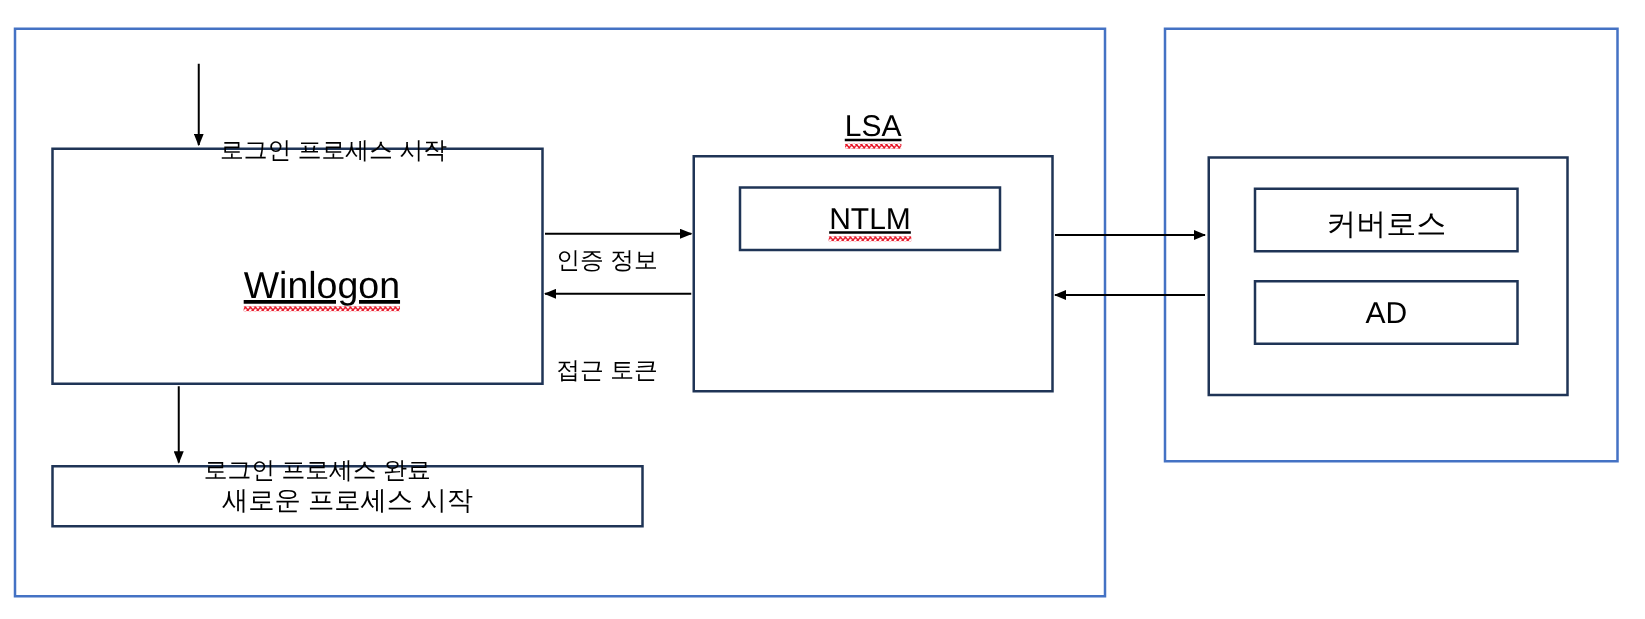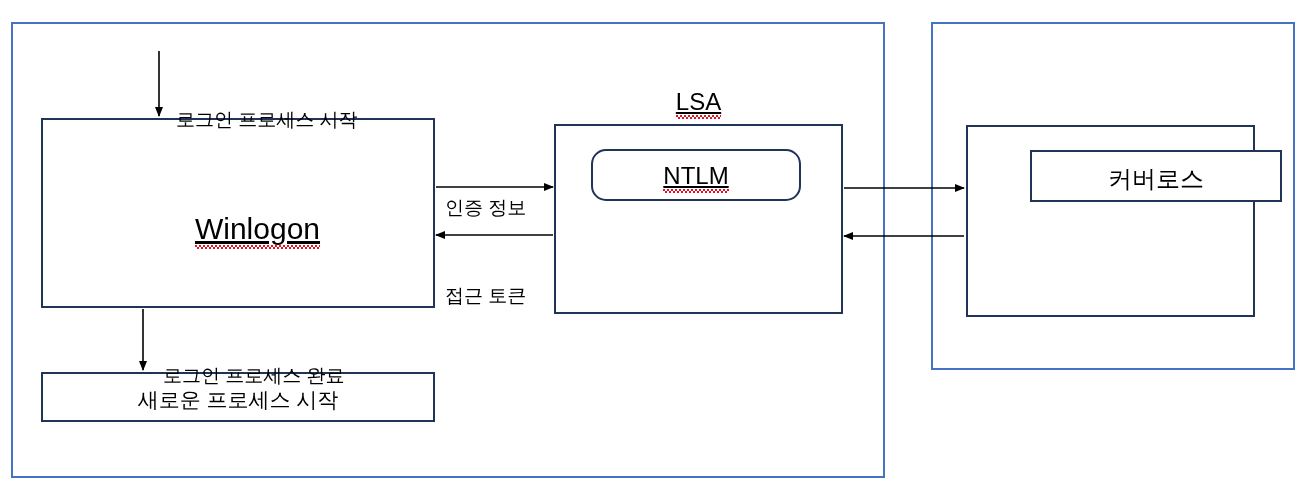--- a/index.html
+++ b/index.html
@@ -92,50 +92,55 @@
   <div class="panel" style="left:11px; top:22px; width:874px; height:456px;"></div>
 
   <div class="panel" style="left:931px; top:22px; width:364px; height:348px;"></div>
 
   <div class="box" style="left:41px; top:118px; width:394px; height:190px;">
     <div class="box-label" style="top:92px; font-size:30px;padding-left:39px;">
       <span class="spell uline">Winlogon</span>
     </div>
   </div>
 
-  <div class="box" style="left:41px; top:372px; width:394px; height:50px;">
+  <div class="box" style="left:41px; top:372px; width:474px; height:50px;">
     <div class="box-label" style="top:12px; font-size:21px;">
       <span>새로운 프로세스 시작</span>
     </div>
   </div>
 
   <div class="caption" style="left:554px; top:88px; width:289px; font-size:24px;">
     <span class="spell uline">LSA</span>
   </div>
 
   <div class="box" style="left:554px; top:124px; width:289px; height:190px;">
 
-    <div class="box" style="left:35px; top:23px; width:210px; height:52px;border-radius:15px;">
+    <div class="box" style="left:35px; top:23px; width:210px; height:52px;">
       <div class="box-label" style="top:11px; font-size:24px;">
         <span class="spell uline">NTLM</span>
       </div>
     </div>
 
 
   </div>
 
 
   <div class="box" style="left:966px; top:125px; width:289px; height:192px;">
 
-    <div class="box" style="left:35px; top:23px; width:252px; height:52px;margin-left:27px;">
+    <div class="box" style="left:35px; top:23px; width:212px; height:52px;">
       <div class="box-label" style="top:11px; font-size:24px;">
         <span>커버로스</span>
       </div>
     </div>
 
+    <div class="box" style="left:35px; top:97px; width:212px; height:52px;">
+      <div class="box-label" style="top:11px; font-size:24px;">
+        <span>AD</span>
+      </div>
+    </div>
 
   </div>
 
   <div class="free-label" style="left:176px; top:64px;">
     <span>로그인 프로세스 시작</span>
   </div>
 
   <div class="free-label" style="left:163px; top:320px;">
     <span>로그인 프로세스 완료</span>
   </div>

